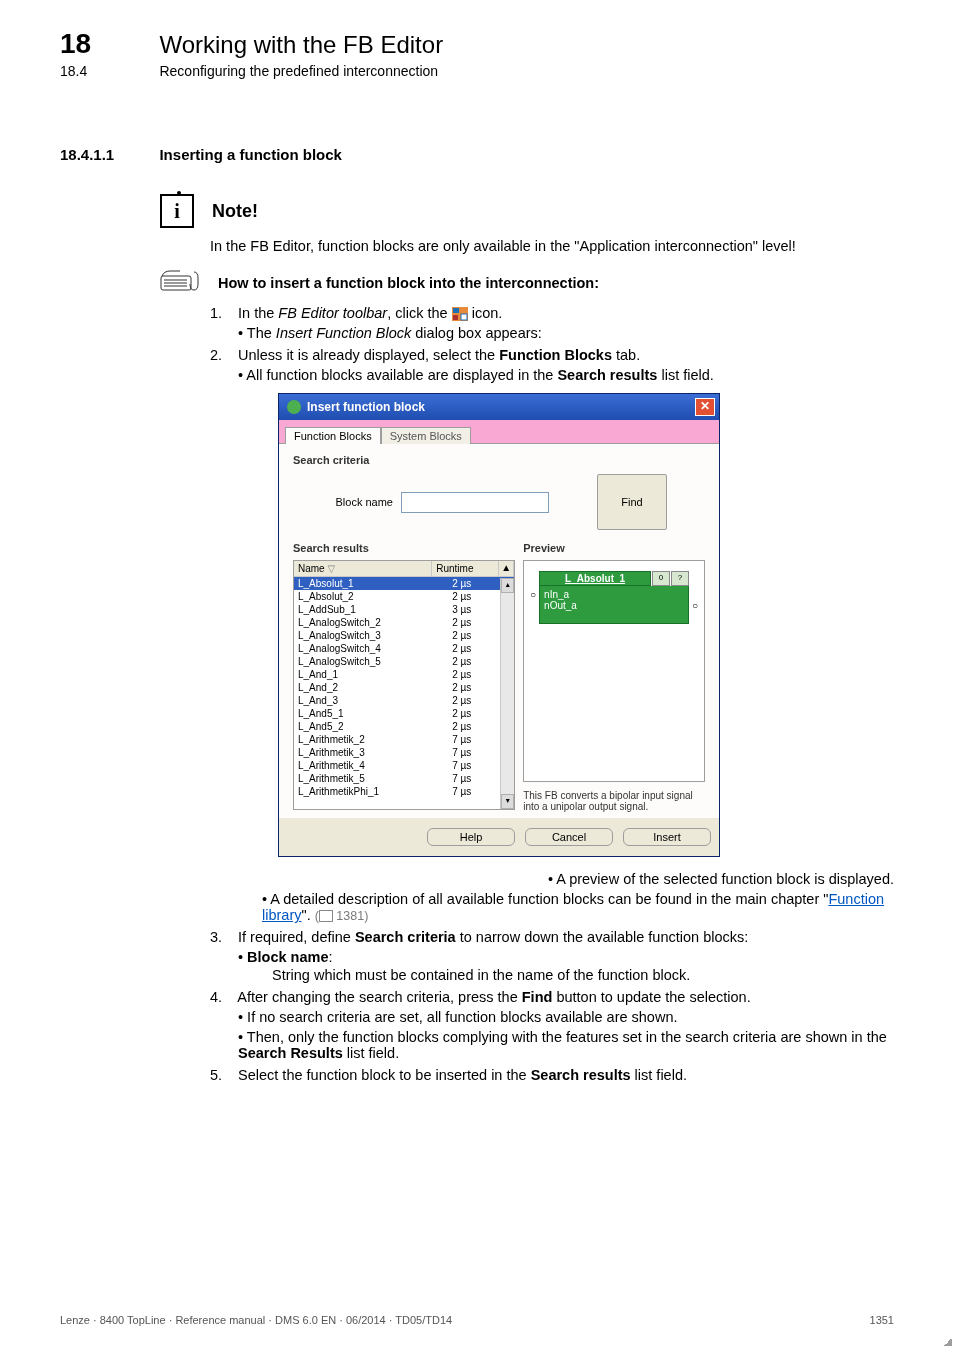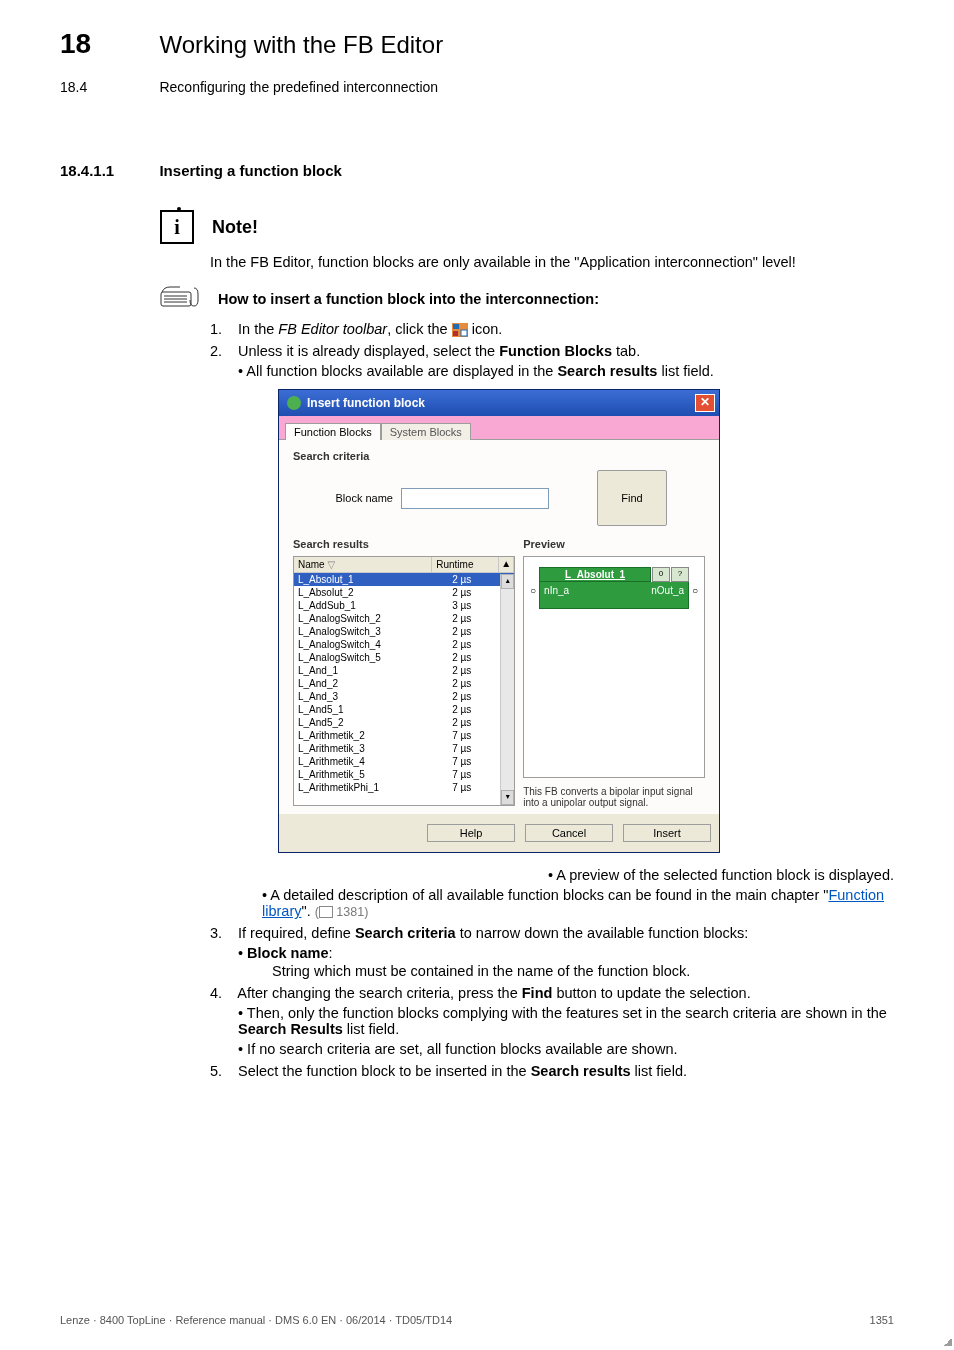--- a/index.html
+++ b/index.html
@@ -20,21 +20,21 @@
     font-weight: 700;
     display: inline-block;
     width: 95px;
   }
   .hdr-chapter-title {
     font-size: 24px;
     font-weight: 400;
     display: inline-block;
   }
   .hdr-sub {
-    margin-top: 18px;
+    margin-top: 2px;
   }
   .hdr-sub-num {
     font-size: 14px;
     display: inline-block;
     width: 95px;
   }
   .hdr-sub-title {
     font-size: 14px;
     display: inline-block;
   }
@@ -341,20 +341,21 @@
   }
   .fb-body {
     background: #2e9b3f;
     color: #fff;
     font-size: 10px;
     display: flex;
     justify-content: space-between;
     padding: 3px 4px 12px 4px;
     border:1px solid #187028;
     border-top:none;
+    flex-direction:column;
   }
   .fb-port-l, .fb-port-r {
     position: relative;
   }
   .fb-port-l::before {
     content: "○";
     position: absolute;
     left: -14px;
     color: #000;
   }
@@ -376,21 +377,21 @@
     padding: 10px 8px 10px 8px;
     background: #ece9d8;
     font-size: 11px;
   }
   .dlg-btn {
     min-width: 66px;
     padding: 2px 10px;
     border: 1px solid #9d9d9d;
     background: #ece9d8;
     text-align: center;
-    border-radius: 0;
+    border-radius: 6px;
   }
   .resize-grip {
     position:absolute;
     right:2px; bottom:2px;
     width:10px; height:10px;
     background:
       linear-gradient(135deg, transparent 60%, #9d9d9d 60%);
   }
 
   .footer {
@@ -466,20 +467,23 @@
         <span class="inline-icon">
           <svg viewBox="0 0 16 14">
               <rect x="0" y="0" width="16" height="14" fill="#e68a3c"></rect>
               <rect x="1" y="1" width="6" height="5" fill="#1e6fb8"></rect>
               <rect x="9" y="7" width="6" height="6" fill="#fff" stroke="#1e6fb8"></rect>
               <rect x="1" y="8" width="5" height="5" fill="#b03030"></rect>
             </svg>
         </span>
         <span> icon.</span>
       </span>
+      <div class="sub-bullet">
+        <span>The </span><em class="it">Insert Function Block</em><span> dialog box appears:</span>
+      </div>
     </div>
 
     <div class="step">
       <span class="step-num">2.</span>
       <span>
         <span>Unless it is already displayed, select the </span><strong class="b">Function Blocks</strong><span> tab.</span>
       </span>
       <div class="sub-bullet">
         <span>All function blocks available are displayed in the </span><strong class="b">Search results</strong><span> list field.</span>
       </div>
@@ -638,24 +642,24 @@
         <strong class="b">Block name</strong><span>:</span>
         <div class="sub-sub">String which must be contained in the name of the function block.</div>
       </div>
     </div>
 
     <div class="step">
       <span class="step-num">4.</span>
       <span>
         <span>After changing the search criteria, press the </span><strong class="b">Find</strong><span> button to update the selection.</span>
       </span>
+      <div class="sub-bullet">If no search criteria are set, all function blocks available are shown.</div>
       <div class="sub-bullet">
         <span>Then, only the function blocks complying with the features set in the search criteria are shown in the </span><strong class="b">Search Results</strong><span> list field.</span>
       </div>
-      <div class="sub-bullet">If no search criteria are set, all function blocks available are shown.</div>
     </div>
 
     <div class="step">
       <span class="step-num">5.</span>
       <span>
         <span>Select the function block to be inserted in the </span><strong class="b">Search results</strong><span> list field.</span>
       </span>
     </div>
   </div>
 

